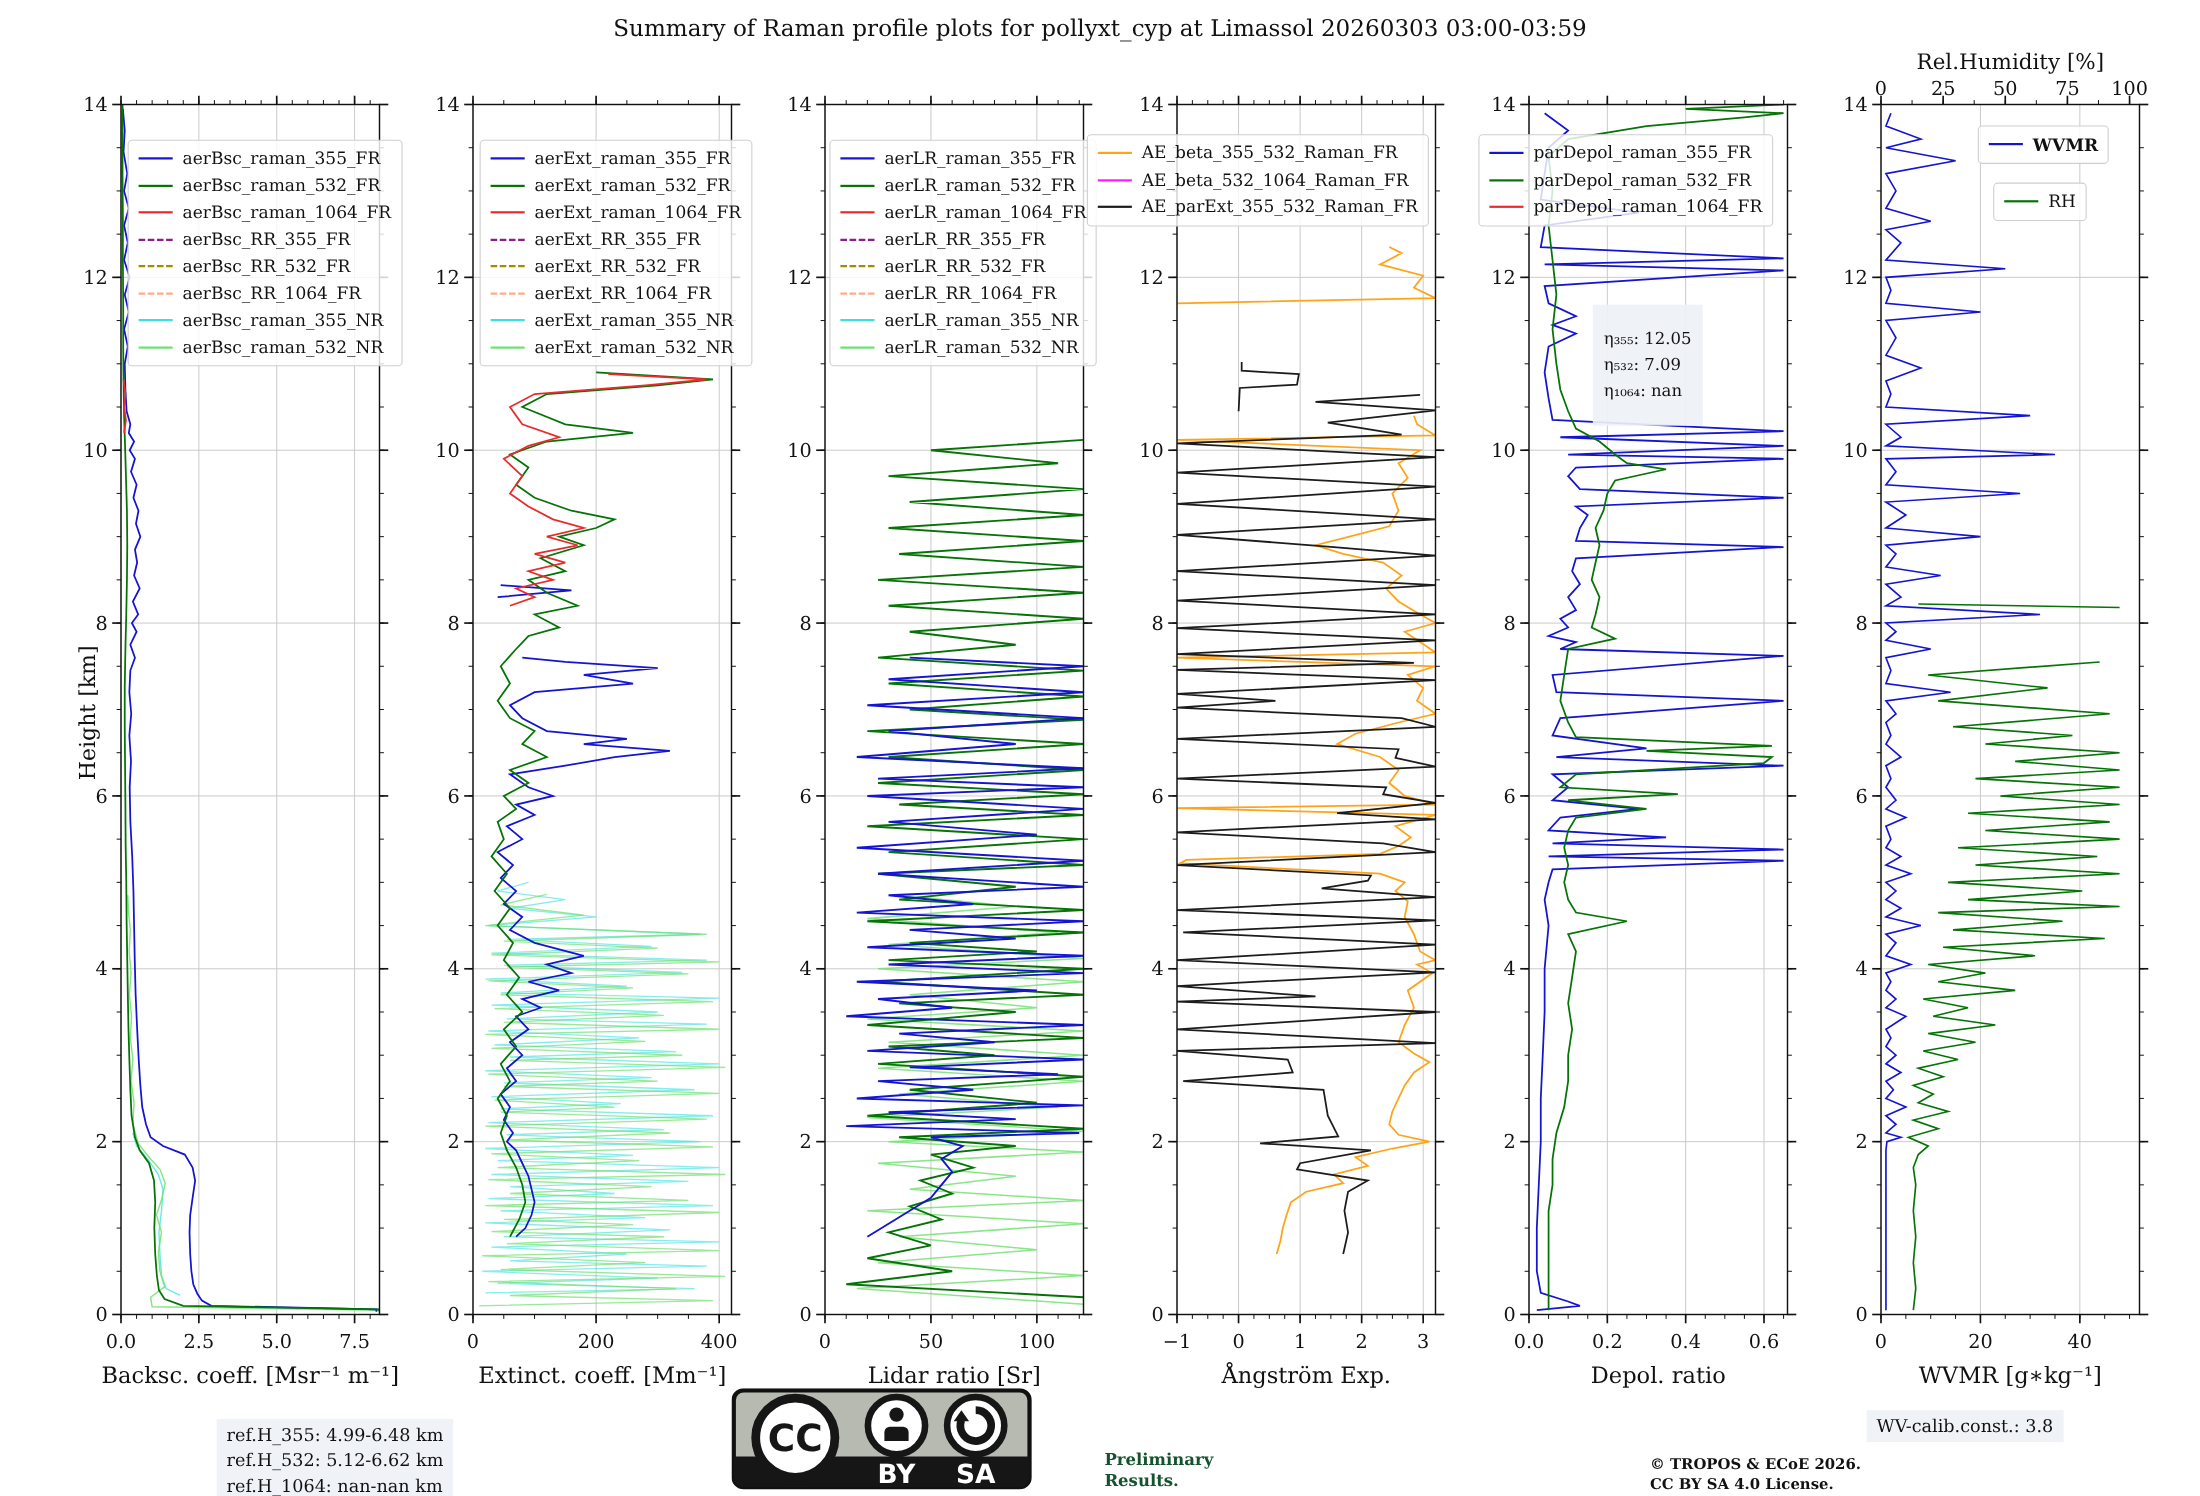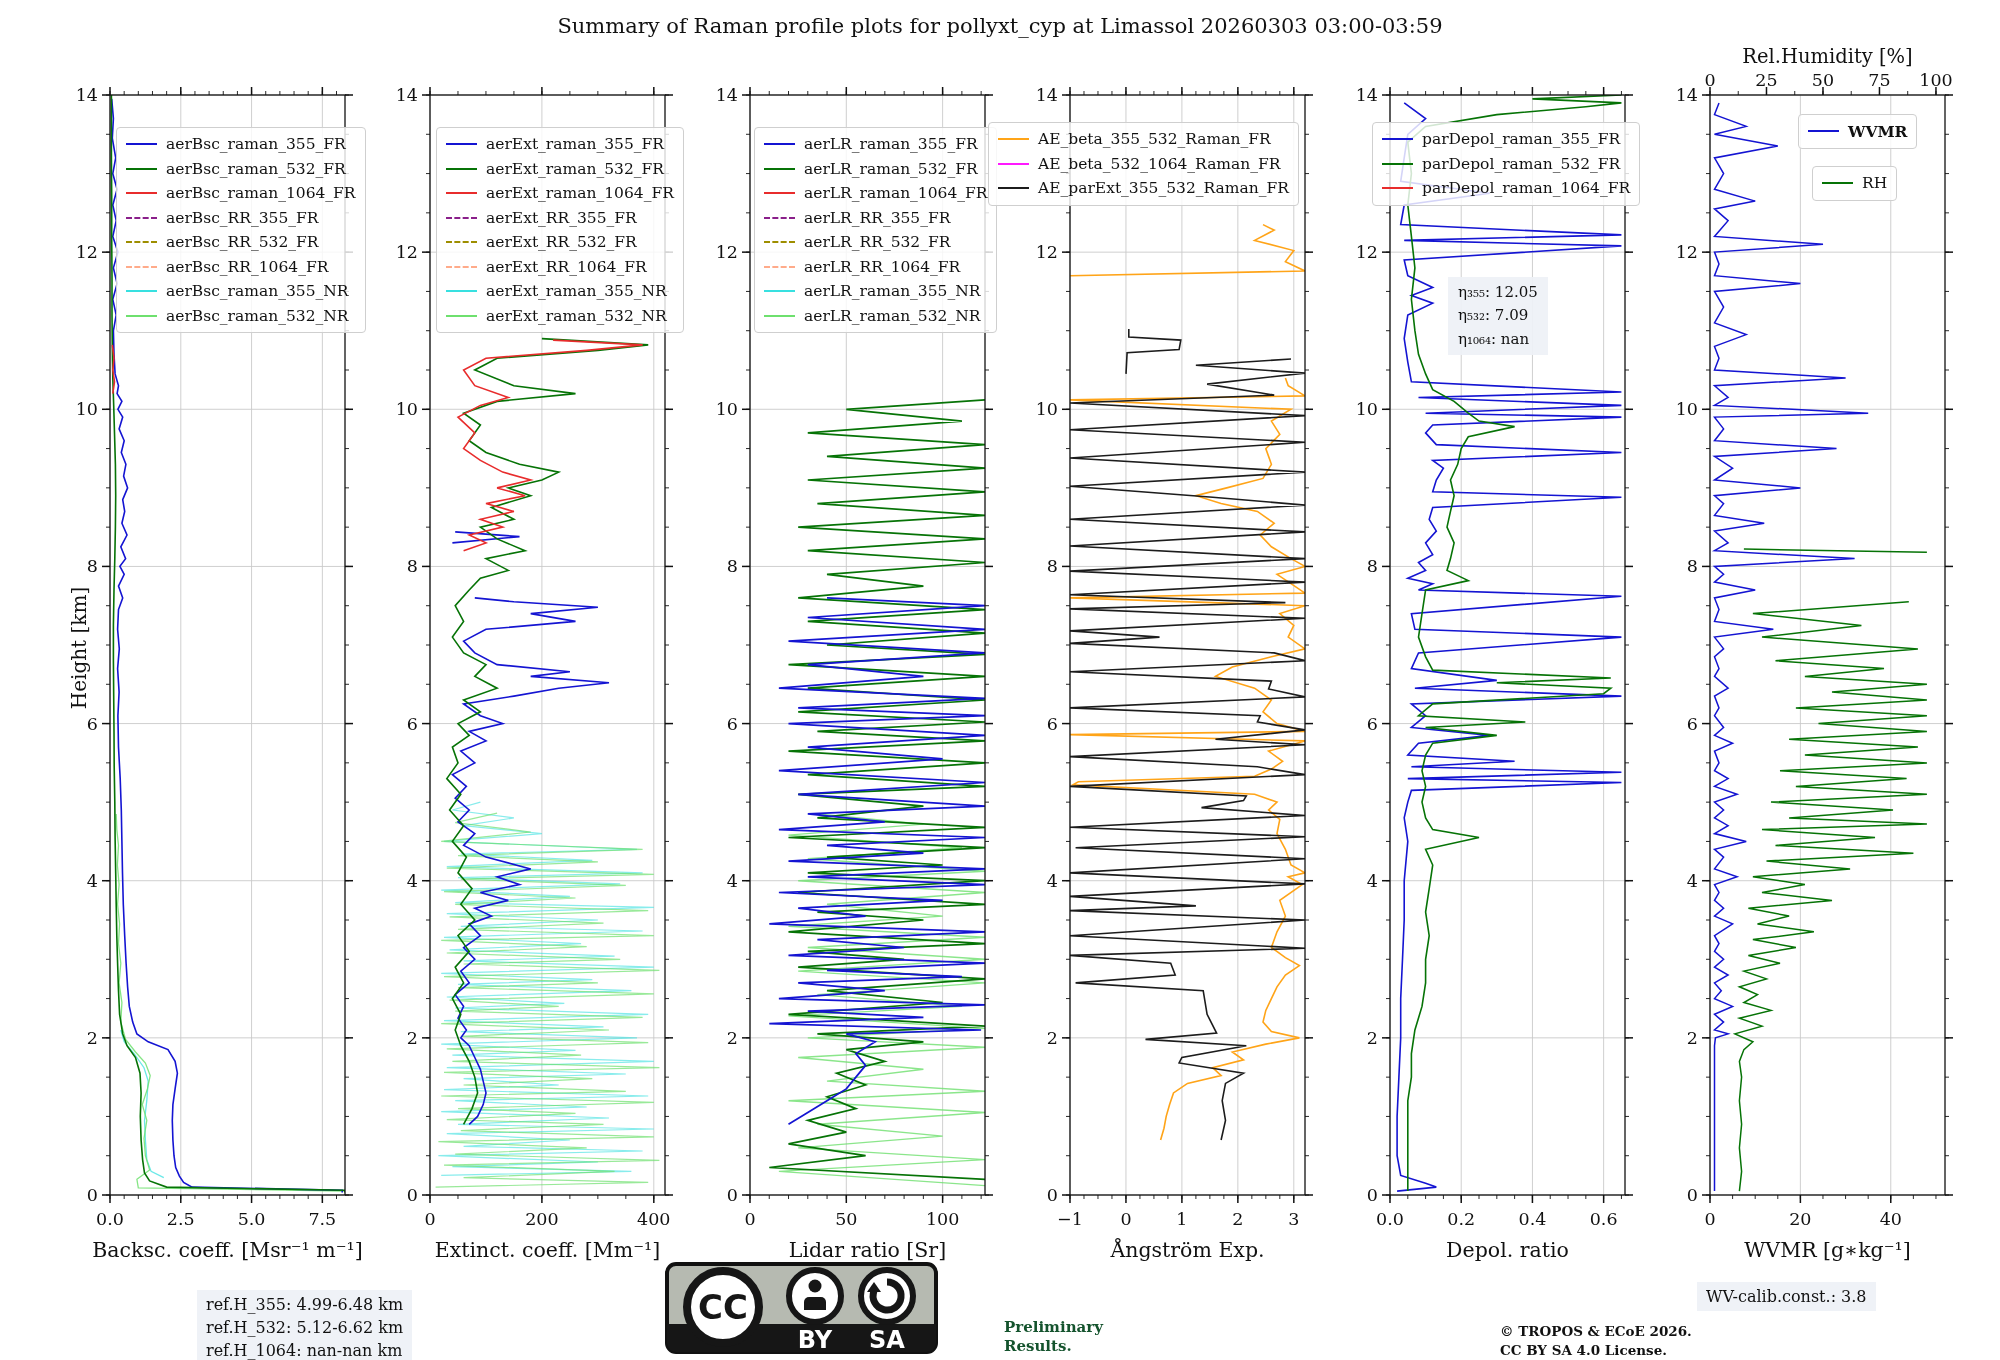--- a/index.html
+++ b/index.html
@@ -6,21 +6,21 @@
   body{width:2000px;height:1360px;position:relative;font-family:"DejaVu Serif",serif;color:#111;overflow:hidden;}
   #chart-svg{position:absolute;left:0;top:0;z-index:1;}
   .title{position:absolute;top:14px;left:0;width:2000px;text-align:center;font-size:21px;z-index:2;}
   .hlabel{position:absolute;left:-16px;top:636px;width:190px;text-align:center;transform:rotate(-90deg);font-size:20px;z-index:2;}
   .legend{position:absolute;background:rgba(255,255,255,0.82);border:1px solid #cfcfcf;border-radius:4px;padding:4px 9px;z-index:5;}
   .lg-row{display:flex;align-items:center;height:24.5px;white-space:nowrap;}
   .lg-line{display:inline-block;width:31px;height:0;border-top-width:2.4px;border-top-style:solid;margin-right:9px;}
   .lg-line.dash{border-top-style:dashed;}
   .lg-lab{font-size:15.5px;color:#111;}
   .annbox{position:absolute;background:rgba(238,241,246,0.92);padding:3px 9px;font-size:16px;line-height:1.45;z-index:4;white-space:nowrap;}
-  .etabox{position:absolute;background:rgba(238,241,246,0.92);padding:4px 10px;font-size:15px;line-height:1.55;z-index:4;white-space:nowrap;}
+  .etabox{position:absolute;background:rgba(238,241,246,0.92);padding:20px 10px;font-size:15px;line-height:1.55;z-index:4;white-space:nowrap;}
   .prelim{position:absolute;color:#14532d;font-weight:bold;font-size:15px;line-height:1.25;z-index:4;}
   .tropos{position:absolute;font-weight:bold;font-size:13.5px;line-height:1.4;z-index:4;font-family:"DejaVu Serif",serif;}
   .badge{position:absolute;z-index:4;}
 </style>
 </head>
 <body>
 
 <div class="fig">
   <div class="title">Summary of Raman profile plots for pollyxt_cyp at Limassol 20260303 03:00-03:59</div>
   <div class="hlabel">Height [km]</div>
@@ -1047,21 +1047,21 @@
         </div>
         <div class="lg-row">
           <span class="lg-line" style="border-top-color: rgb(255, 25, 255);"></span>
           <span class="lg-lab">AE_beta_532_1064_Raman_FR</span>
         </div>
         <div class="lg-row">
           <span class="lg-line" style="border-top-color: rgb(28, 28, 28);"></span>
           <span class="lg-lab">AE_parExt_355_532_Raman_FR</span>
         </div>
       </div>
-      <div class="legend" style="left: 1344px; top: 122px; margin-left: 28px;">
+      <div class="legend" style="left: 1344px; top: 122px;">
         <div class="lg-row">
           <span class="lg-line" style="border-top-color: rgb(20, 20, 210);"></span>
           <span class="lg-lab">parDepol_raman_355_FR</span>
         </div>
         <div class="lg-row">
           <span class="lg-line" style="border-top-color: rgb(6, 115, 6);"></span>
           <span class="lg-lab">parDepol_raman_532_FR</span>
         </div>
         <div class="lg-row">
           <span class="lg-line" style="border-top-color: rgb(232, 44, 44);"></span>

